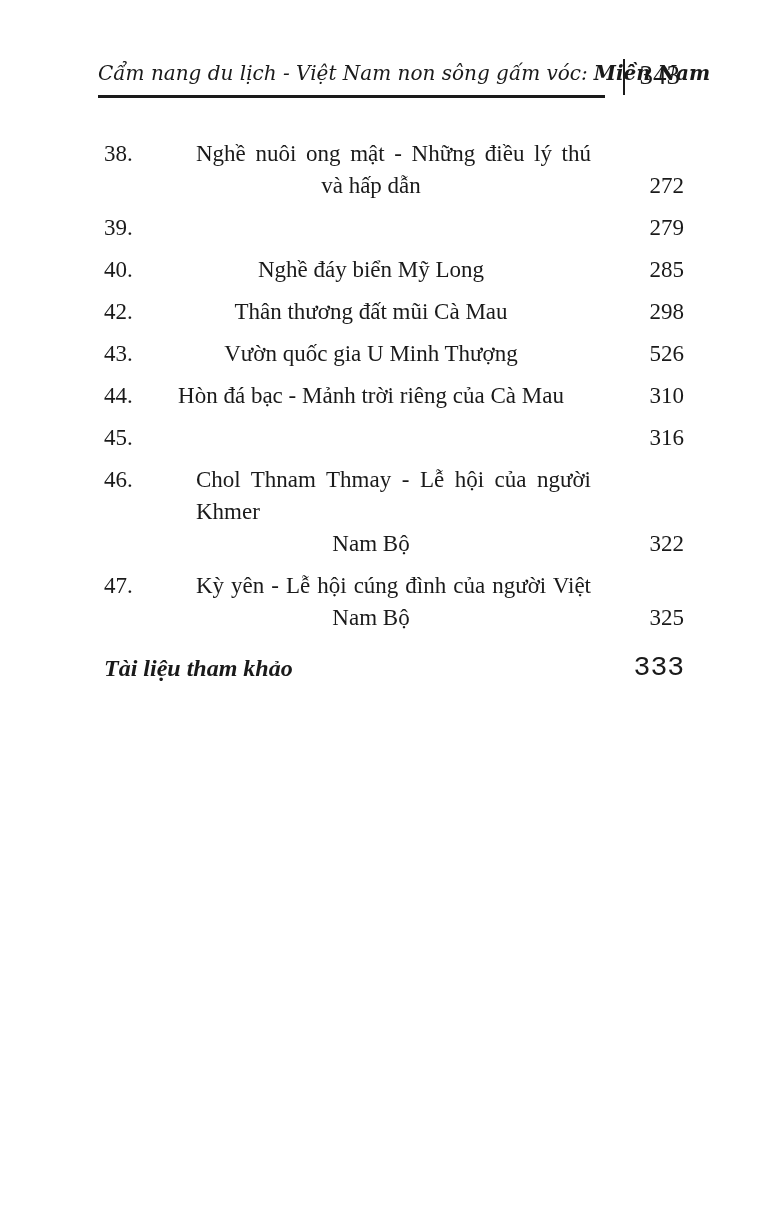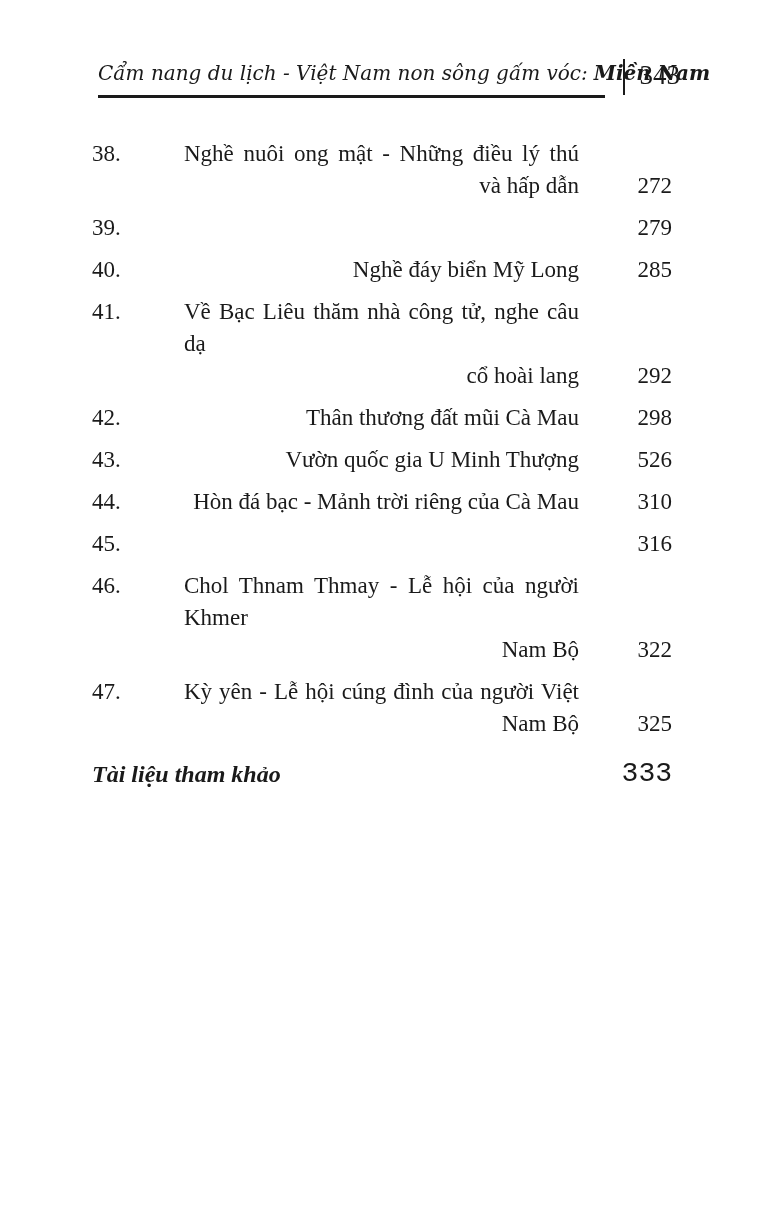--- a/index.html
+++ b/index.html
@@ -45,41 +45,41 @@
   }
   .header-page {
     margin-left: 15px;
     font-size: 27px;
     line-height: 34px;
   }
 
   
   .toc {
     position: absolute;
-    left: 92px;
+    left: 104px;
     top: 138px;
     width: 580px;
   }
   .toc-row {
     display: flex;
     margin-bottom: 10px;
   }
   .toc-no {
     width: 47px;
     flex: 0 0 47px;
     font-size: 23px;
     line-height: 32px;
   }
   .toc-title {
     width: 440px;
     flex: 0 0 440px;
     font-size: 23px;
     line-height: 32px;
   }
-  .toc-title .line { text-align: right; }
+  .toc-title .line { text-align: center; }
   .toc-title .line.justify-full {
     text-align: justify;
     text-align-last: justify;
     margin-left: 45px;
   }
   .toc-page {
     flex: 1 1 auto;
     display: flex;
     align-items: flex-end;
     justify-content: flex-end;
@@ -134,28 +134,20 @@
           <div class="toc-page">279</div>
         </div>
         <div class="toc-row">
           <div class="toc-no">40.</div>
           <div class="toc-title">
             <div class="line">Nghề đáy biển Mỹ Long</div>
           </div>
           <div class="toc-page">285</div>
         </div>
         <div class="toc-row">
-          <div class="toc-no">41.</div>
-          <div class="toc-title">
-            <div class="line justify-full">Về Bạc Liêu thăm nhà công tử, nghe câu dạ</div>
-            <div class="line">cổ hoài lang</div>
-          </div>
-          <div class="toc-page">292</div>
-        </div>
-        <div class="toc-row">
           <div class="toc-no">42.</div>
           <div class="toc-title">
             <div class="line">Thân thương đất mũi Cà Mau</div>
           </div>
           <div class="toc-page">298</div>
         </div>
         <div class="toc-row">
           <div class="toc-no">43.</div>
           <div class="toc-title">
             <div class="line">Vườn quốc gia U Minh Thượng</div>

